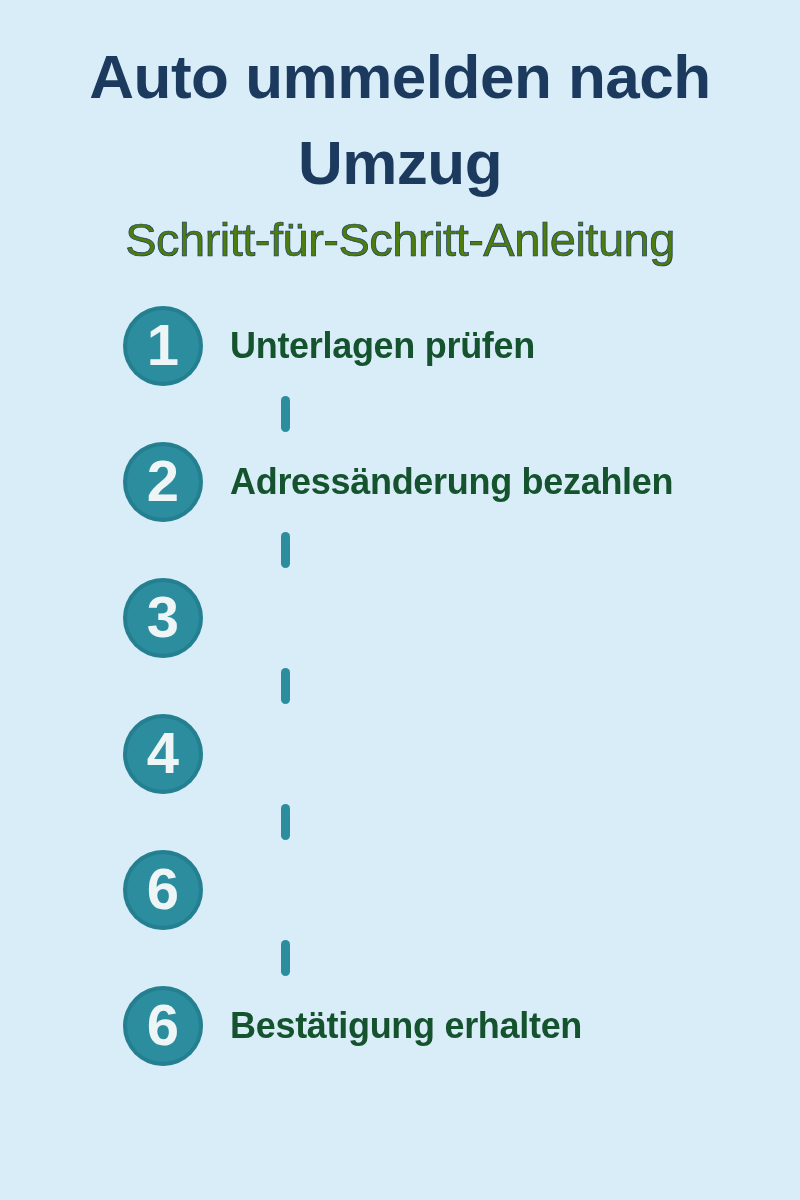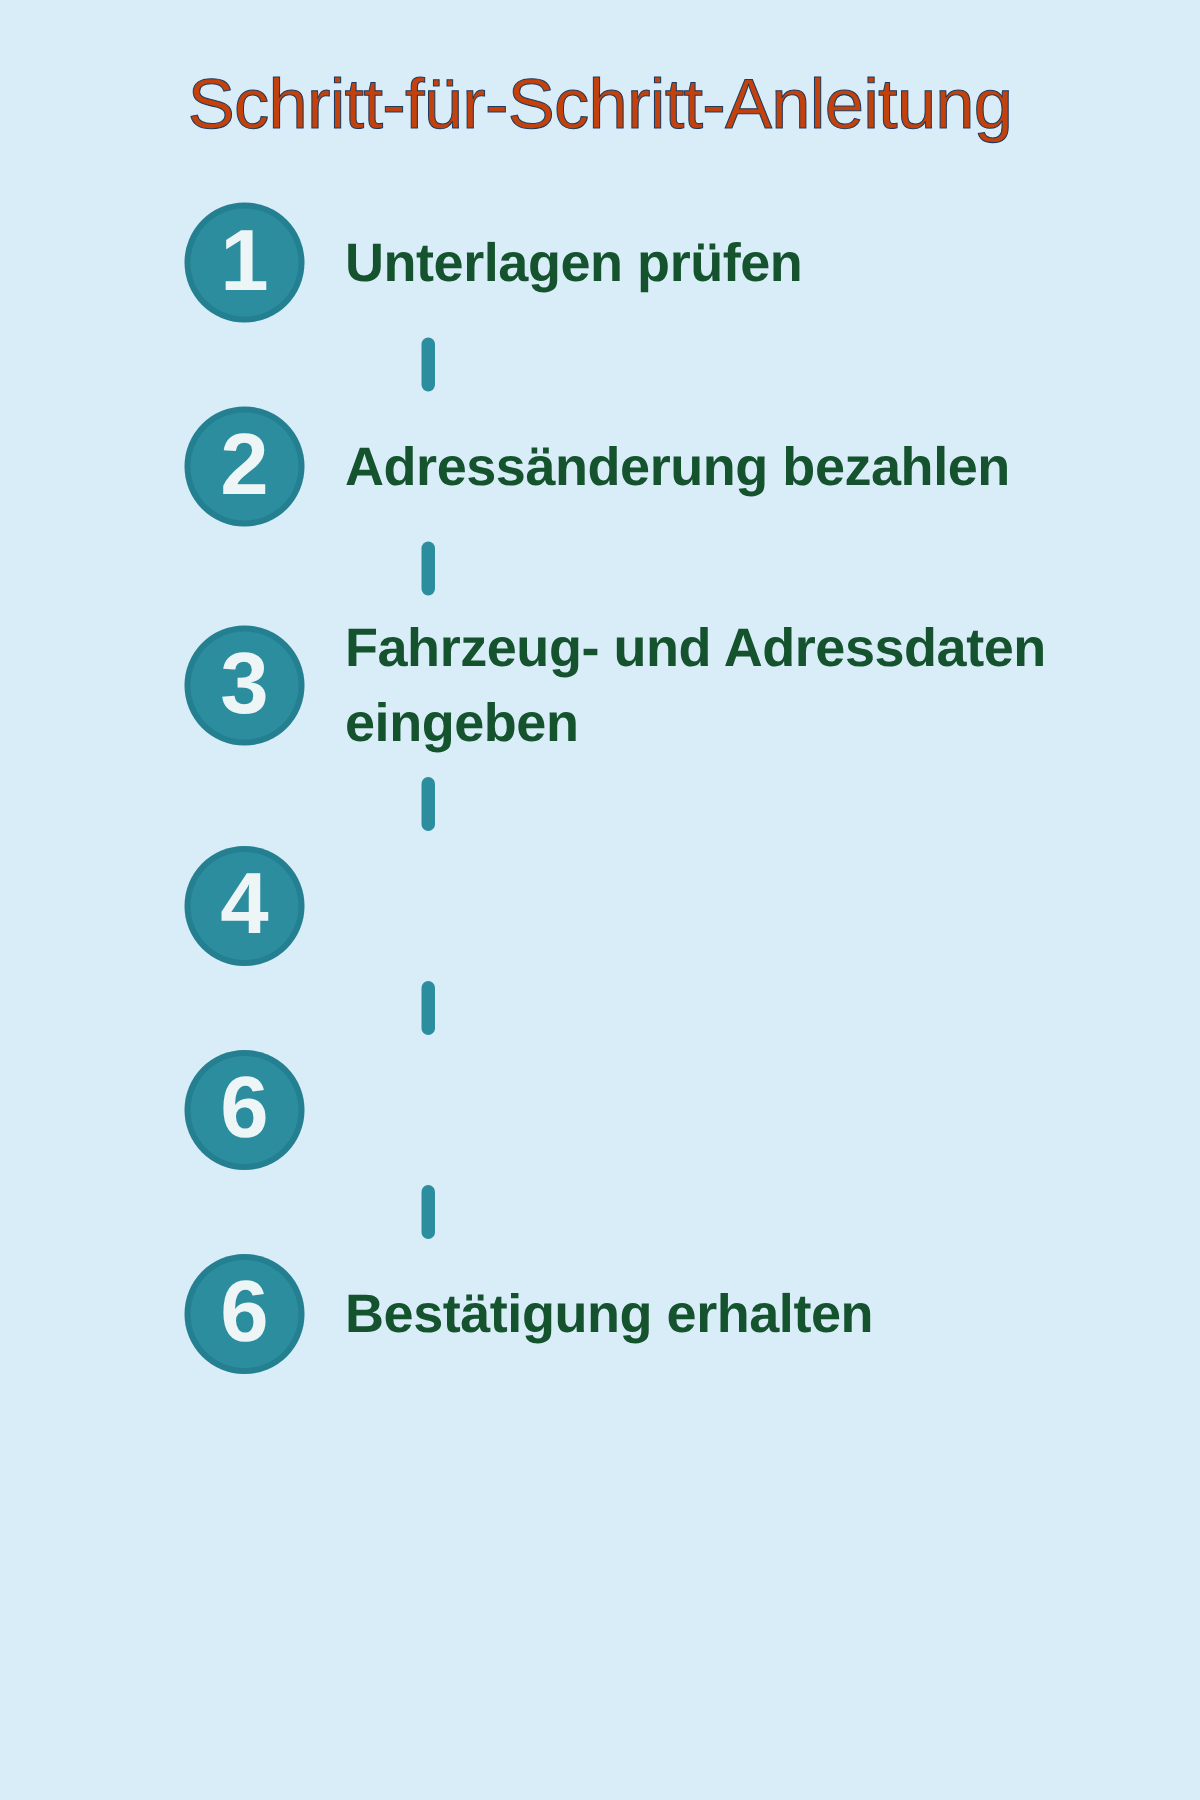--- a/index.html
+++ b/index.html
@@ -32,21 +32,21 @@
   }
   .subtitle {
     max-width: 760px;
     margin: 4px auto 0;
     text-align: center;
     font-size: 47px;
     font-weight: normal;
     -webkit-text-stroke: 0.7px #1b3a5e;
     letter-spacing: -0.5px;
     line-height: 1.3;
-    color: #c2410c;
+    color: #4d7c0f;
   }
   .steps {
     margin-top: 36px;
     padding-left: 123px;
     display: flex;
     flex-direction: column;
   }
   .step-row {
     display: flex;
     align-items: center;
@@ -85,20 +85,21 @@
     border-radius: 5px;
     background: #2b8d9e;
     margin: 10px 0 10px 158px;
   }
 </style>
 </head>
 <body>
 
 <div class="page">
 
+  <h1 class="title">Auto ummelden nach Umzug</h1>
   <h2 class="subtitle">Schritt-für-Schritt-Anleitung</h2>
 
   <div class="steps">
 
     <div class="step-row">
       <div class="step-circle">
         <span class="step-number">1</span>
       </div>
       <div class="step-label">Unterlagen prüfen</div>
     </div>
@@ -111,21 +112,20 @@
       </div>
       <div class="step-label">Adressänderung bezahlen</div>
     </div>
 
     <div class="connector"></div>
 
     <div class="step-row">
       <div class="step-circle">
         <span class="step-number">3</span>
       </div>
-      <div class="step-label">Fahrzeug- und Adressdaten eingeben</div>
     </div>
 
     <div class="connector"></div>
 
     <div class="step-row">
       <div class="step-circle">
         <span class="step-number">4</span>
       </div>
     </div>
 

